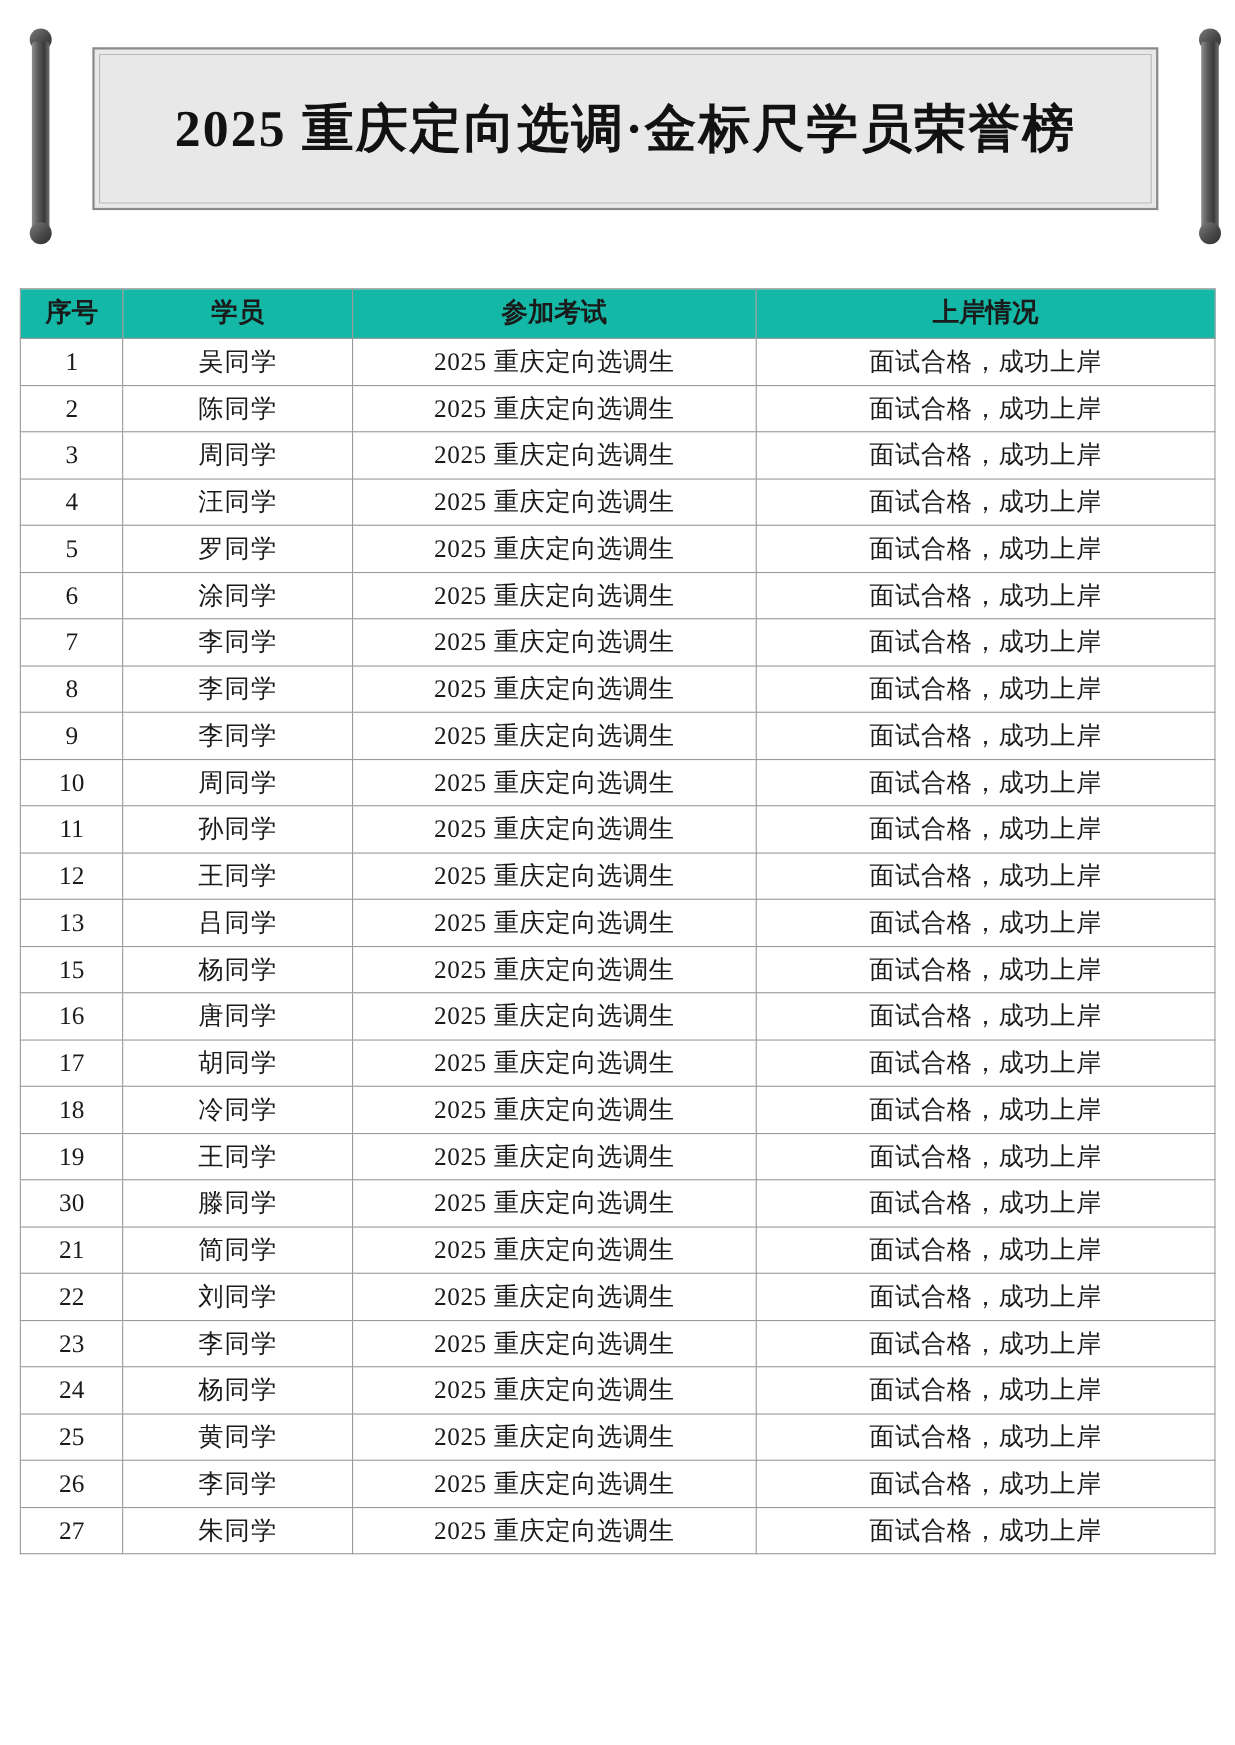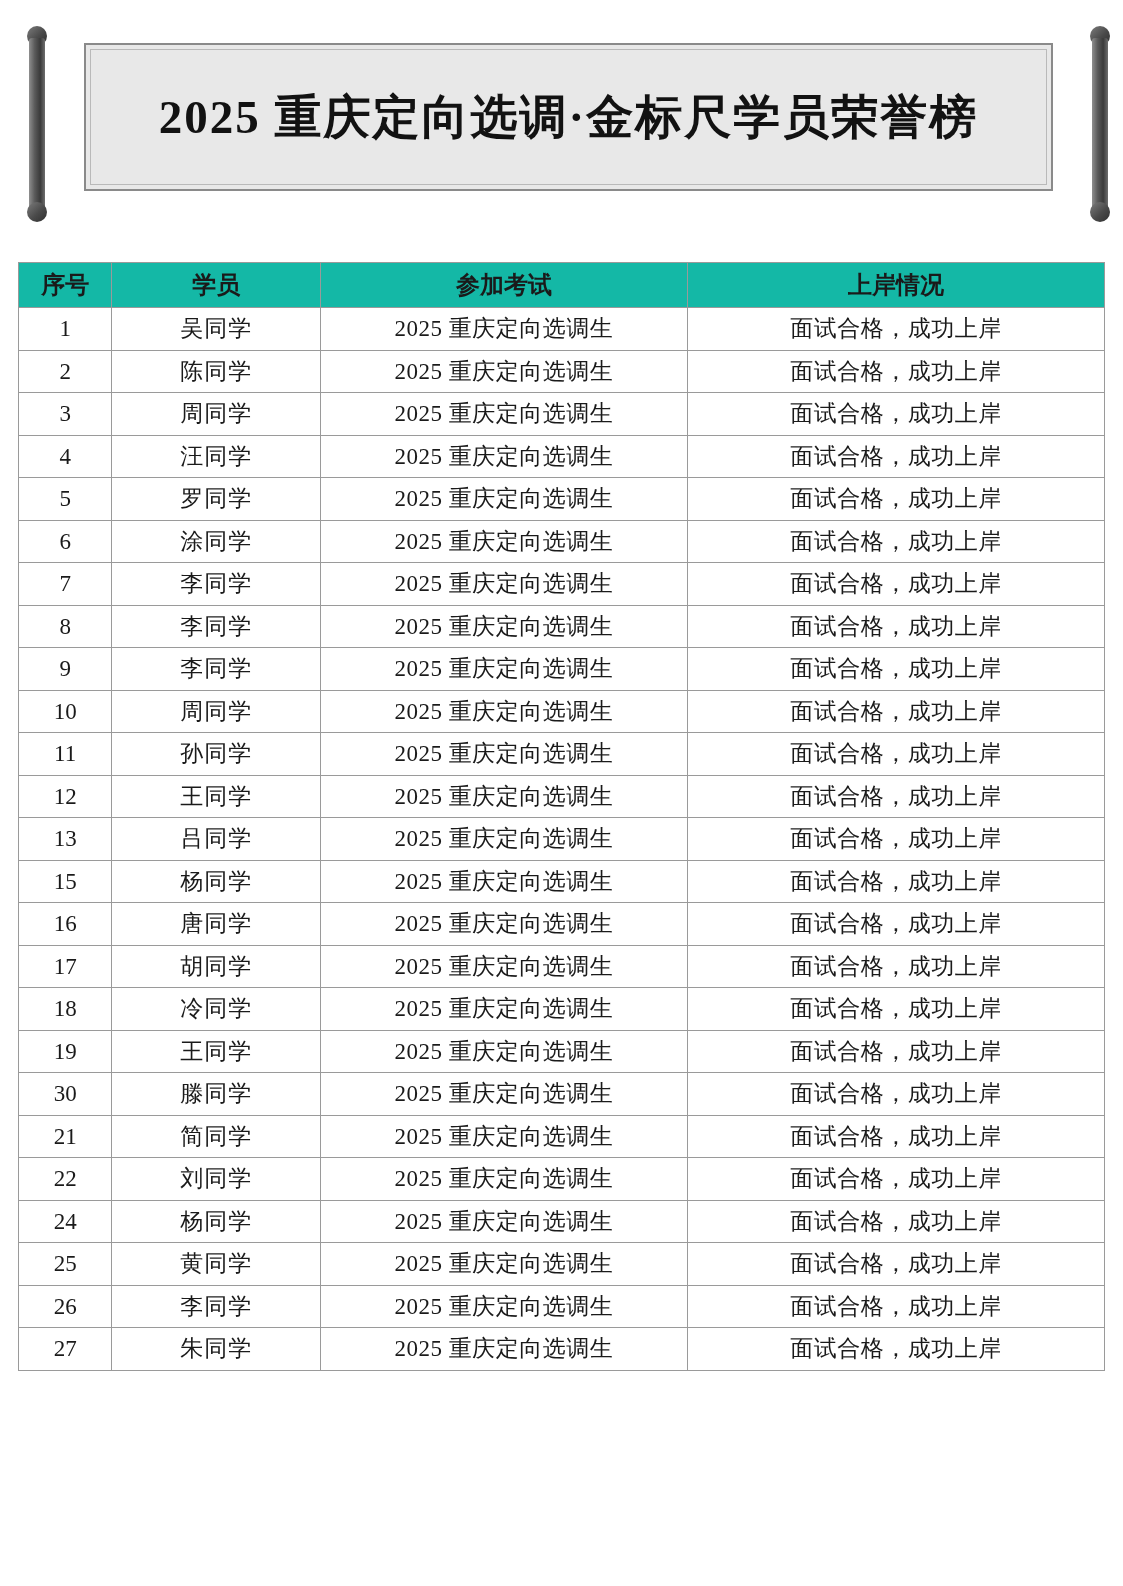--- a/index.html
+++ b/index.html
@@ -263,20 +263,26 @@
           <td class="ex">2025 重庆定向选调生</td>
           <td class="st">面试合格，成功上岸</td>
         </tr>
       <tr>
           <td class="idx">22</td>
           <td class="nm">刘同学</td>
           <td class="ex">2025 重庆定向选调生</td>
           <td class="st">面试合格，成功上岸</td>
         </tr>
       <tr>
+          <td class="idx">23</td>
+          <td class="nm">李同学</td>
+          <td class="ex">2025 重庆定向选调生</td>
+          <td class="st">面试合格，成功上岸</td>
+        </tr>
+      <tr>
           <td class="idx">24</td>
           <td class="nm">杨同学</td>
           <td class="ex">2025 重庆定向选调生</td>
           <td class="st">面试合格，成功上岸</td>
         </tr>
       <tr>
           <td class="idx">25</td>
           <td class="nm">黄同学</td>
           <td class="ex">2025 重庆定向选调生</td>
           <td class="st">面试合格，成功上岸</td>

